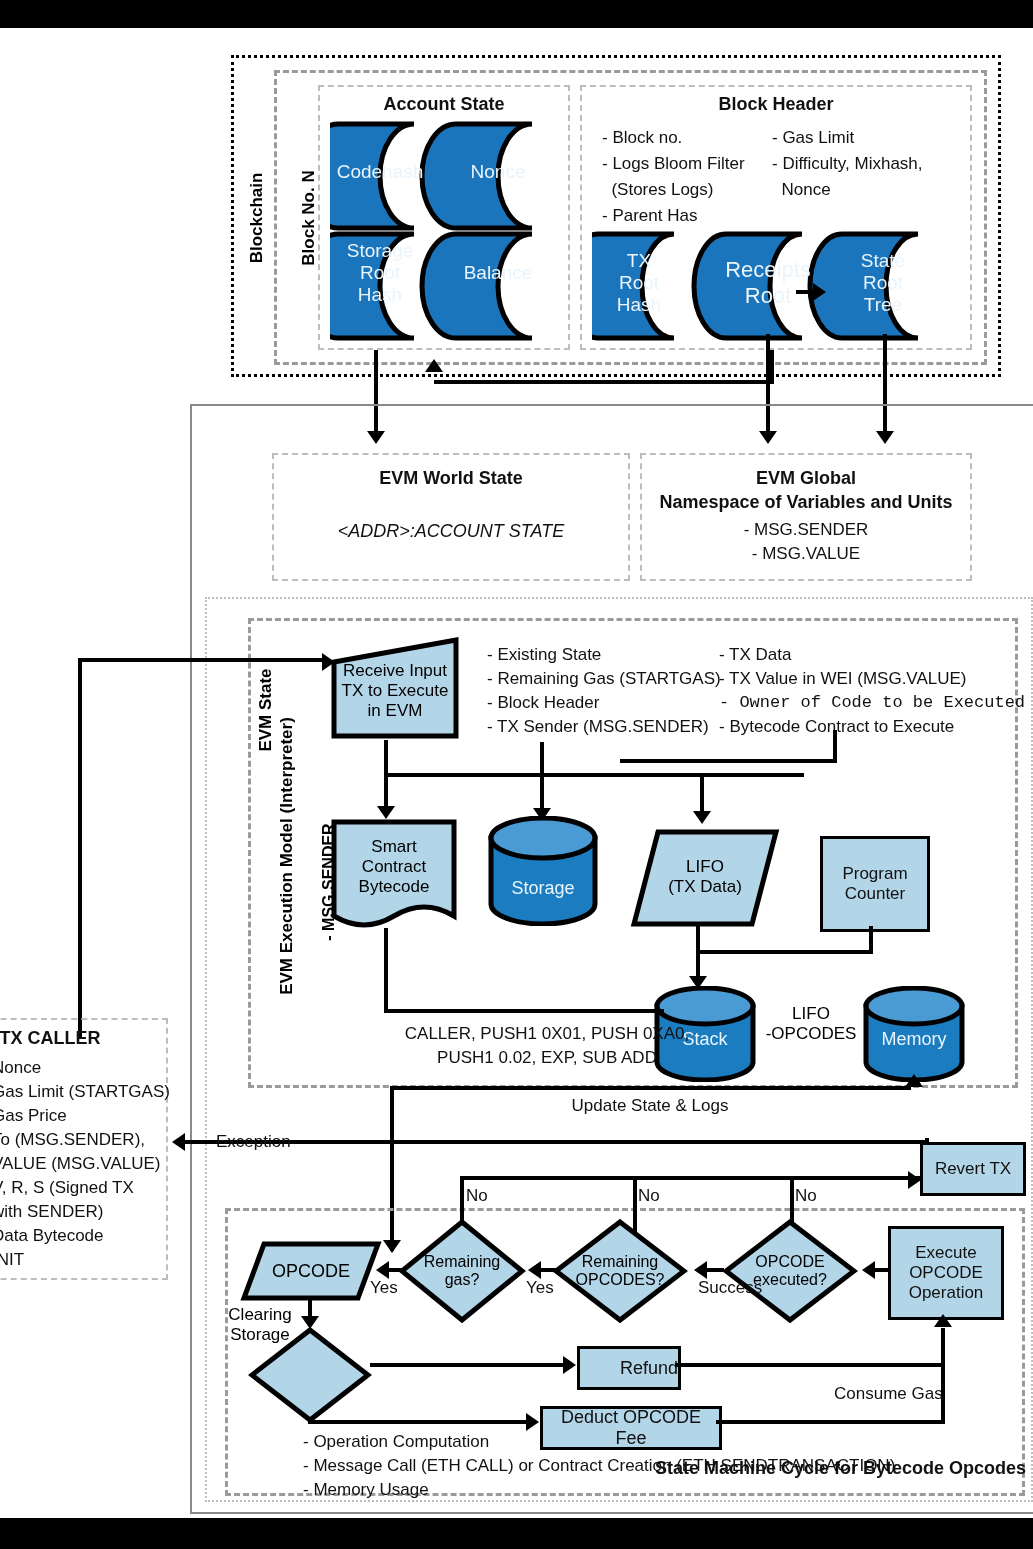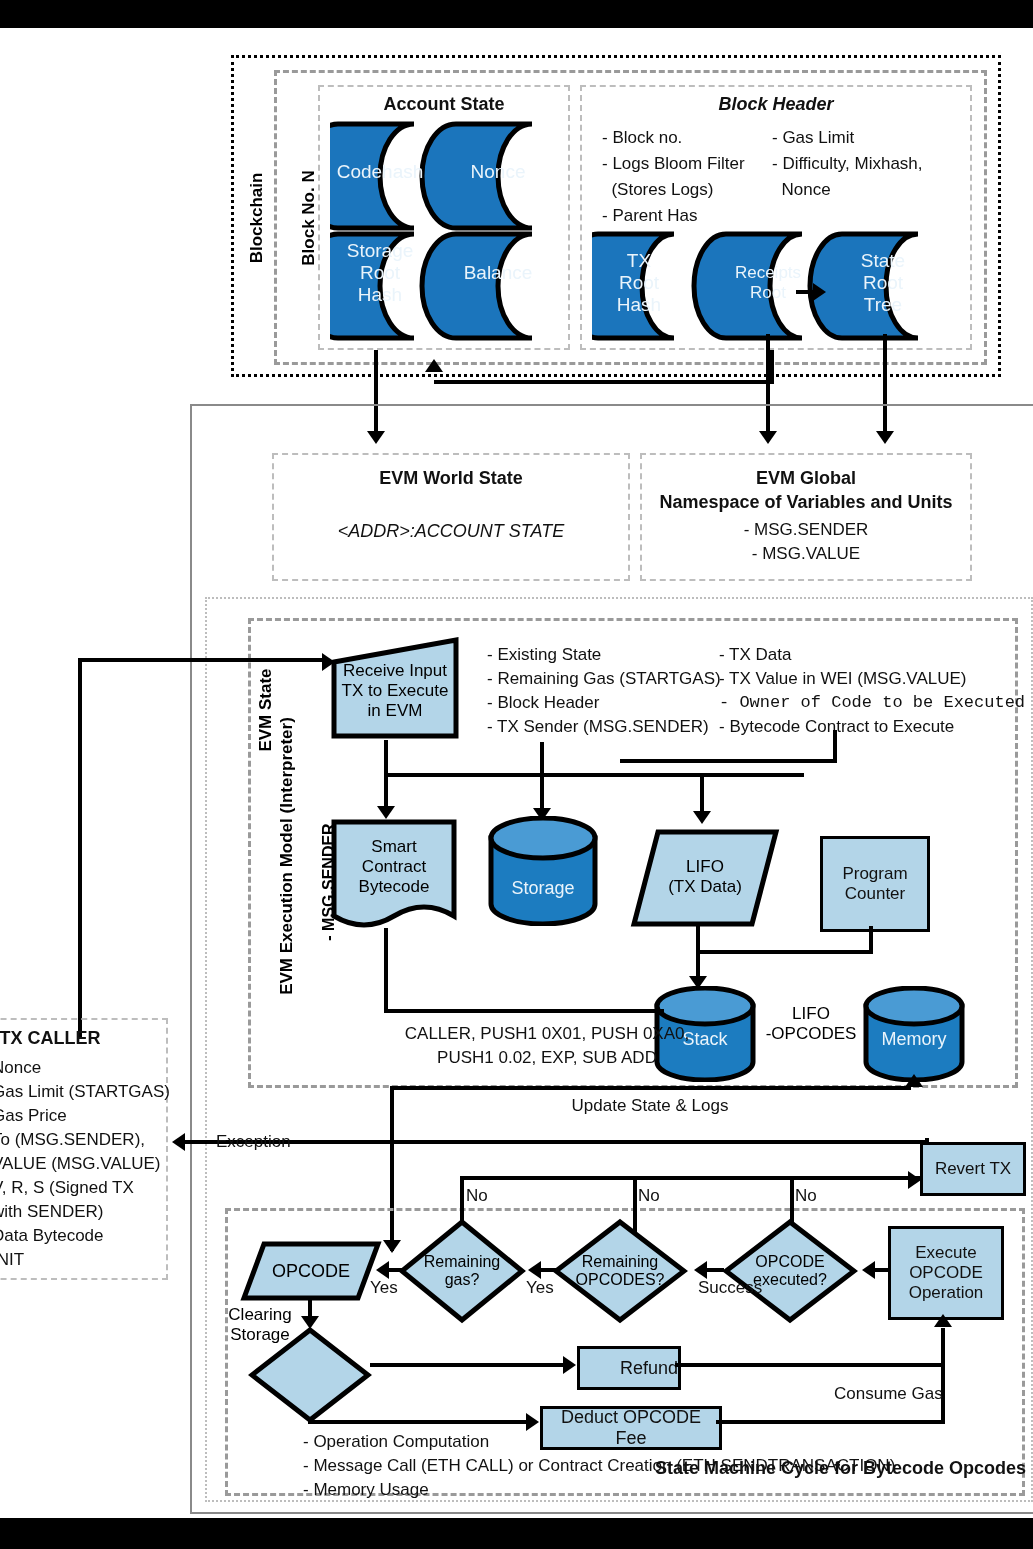--- a/index.html
+++ b/index.html
@@ -56,42 +56,42 @@
     </g>
   </svg>
   <div class="shape-label cylname" style="left:334px;top:118px;width:92px;height:52px;font-size:19px;">Codehash</div>
   <div class="shape-label cylname" style="left:452px;top:118px;width:92px;height:52px;font-size:19px;">Nonce</div>
   <div class="shape-label cylname" style="left:334px;top:208px;width:92px;height:74px;font-size:19px;">Storage
 Root
 Hash</div>
   <div class="shape-label cylname" style="left:452px;top:208px;width:92px;height:74px;font-size:19px;">Balance</div>
 
   <div class="abs frame-lgray-dash" style="left:580px;top:57px;width:392px;height:265px;"></div>
-  <div class="txt bold ctr" style="left:580px;top:66px;width:392px;font-size:18px;font-style:italic;">Block Header</div>
+  <div class="txt bold ctr" style="left:580px;top:66px;width:392px;font-size:18px;">Block Header</div>
 
   <div class="txt" style="left:602px;top:100px;font-size:17px;">- Block no.</div>
   <div class="txt" style="left:602px;top:126px;font-size:17px;">- Logs Bloom Filter</div>
   <div class="txt" style="left:602px;top:152px;font-size:17px;">  (Stores Logs)</div>
   <div class="txt" style="left:602px;top:178px;font-size:17px;">- Parent Has</div>
 
   <div class="txt" style="left:772px;top:100px;font-size:17px;">- Gas Limit</div>
   <div class="txt" style="left:772px;top:126px;font-size:17px;">- Difficulty, Mixhash,</div>
   <div class="txt" style="left:772px;top:152px;font-size:17px;">  Nonce</div>
 
   <svg class="abs" style="left:592px;top:202px;width:372px;height:112px;" viewBox="0 0 372 112">
     <g stroke="#000" stroke-width="5" fill="#1b75bc">
       <path d="M6 4 H82 a32 52 0 0 0 0 104 H6 a32 52 0 0 1 0 -104 Z"></path>
       <path d="M134 4 H210 a32 52 0 0 0 0 104 H134 a32 52 0 0 1 0 -104 Z"></path>
       <path d="M250 4 H326 a32 52 0 0 0 0 104 H250 a32 52 0 0 1 0 -104 Z"></path>
     </g>
   </svg>
   <div class="shape-label cylname" style="left:596px;top:218px;width:86px;height:74px;font-size:19px;">TX
 Root
 Hash</div>
-  <div class="shape-label cylname" style="left:722px;top:228px;width:92px;height:54px;font-size:17px;">Receipts
+  <div class="shape-label cylname" style="left:722px;top:228px;width:92px;height:54px;font-size:22px;">Receipts
 Root</div>
   <div class="shape-label cylname" style="left:840px;top:218px;width:86px;height:74px;font-size:19px;">State
 Root
 Tree</div>
 
   <div class="ln" style="left:796px;top:262px;width:20px;height:4px;"></div>
   <div class="arw-r" style="left:813px;top:255px;"></div>
 
   <div class="ln" style="left:434px;top:352px;width:340px;height:4px;"></div>
   <div class="ln" style="left:770px;top:322px;width:4px;height:34px;"></div>

